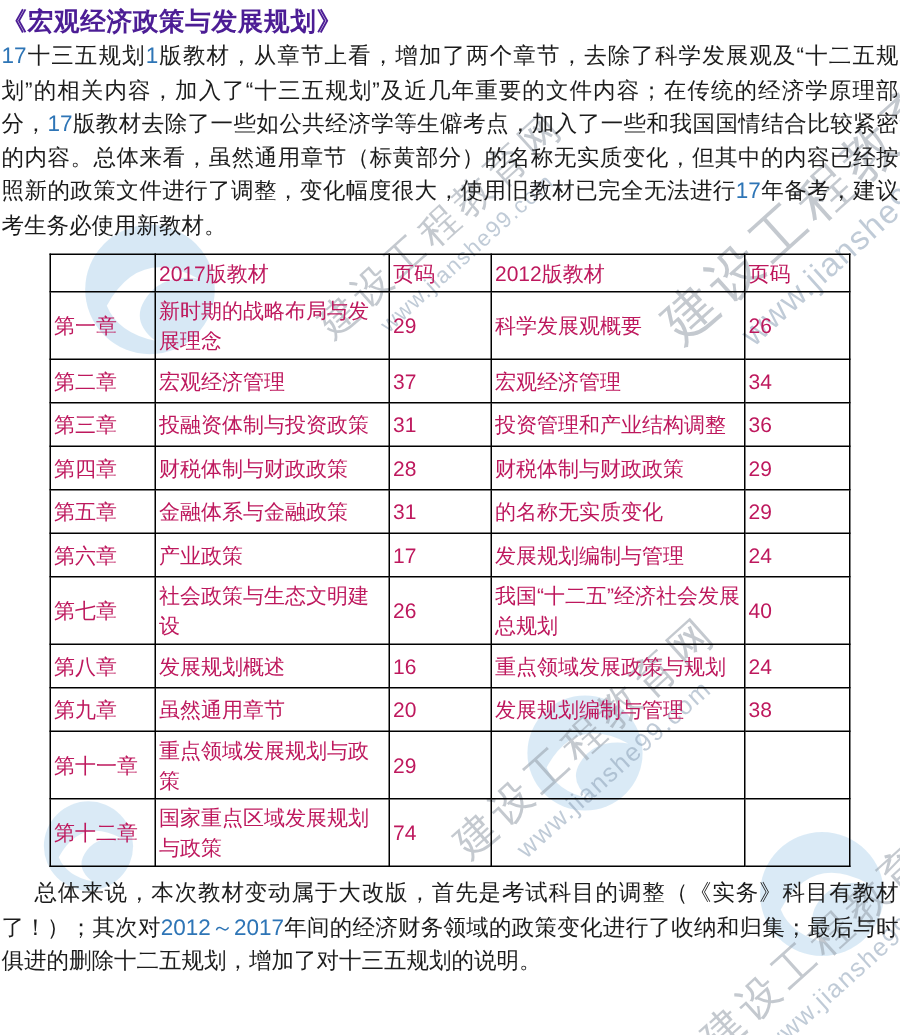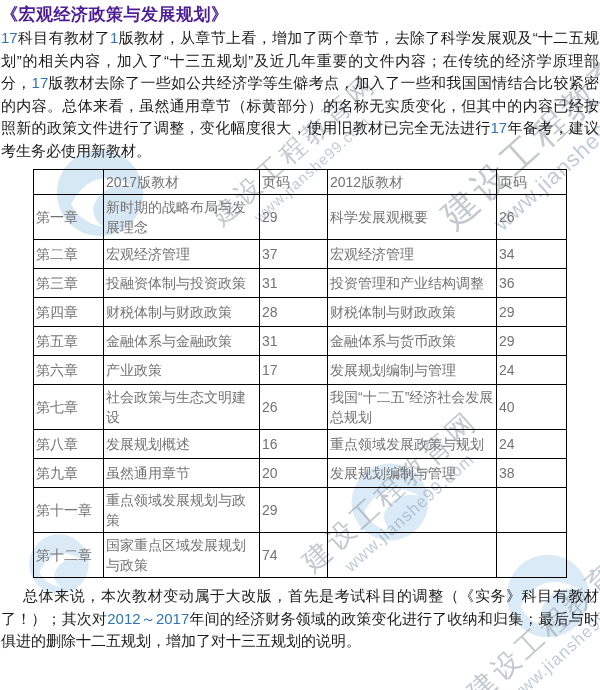--- a/index.html
+++ b/index.html
@@ -16,21 +16,21 @@
   }
   .para{
     font-size:15px;line-height:22.5px;text-align:justify;
     color:#1c1c1c;padding:0 1px;
   }
   .para .hl{color:#2e75b6;}
   .para.indent-sm{text-indent:22px;margin-top:7px;}
   table.cmp{
     border-collapse:collapse;table-layout:fixed;
     margin:7px 0 0 33px;width:533px;
-    font-size:14px;color:#737373;
+    font-size:14px;color:#be185d;
   }
   table.cmp th,table.cmp td{
     border:1px solid #000;vertical-align:middle;
     padding:2px 1px 2px 2px;line-height:20px;
     font-weight:normal;text-align:left;
     overflow:hidden;word-break:break-all;
   }
   table.cmp th{height:18px;}
   table.cmp td{height:24px;}
   
@@ -90,21 +90,21 @@
     <span class="wm-url">www.jianshe99.com</span>
   </div>
   <div class="wm wm-text wm-d" style="left:450px;top:600px;">
     <span class="wm-name">建设工程教育网</span>
     <span class="wm-url">www.jianshe99.com</span>
   </div>
 
   <div class="content">
     <div class="doc-title">《宏观经济政策与发展规划》</div>
 
-    <div class="para"><span class="hl">17</span><span>科目有教材了</span><span class="hl">1</span><span>版教材，从章节上看，增加了两个章节，去除了科学发展观及“十二五规划”的相关内容，加入了“十三五规划”及近几年重要的文件内容；在传统的经济学原理部分，</span><span class="hl">17</span><span>版教材去除了一些如公共经济学等生僻考点，加入了一些和我国国情结合比较紧密的内容。总体来看，虽然通用章节（标黄部分）的名称无实质变化，但其中的内容已经按照新的政策文件进行了调整，变化幅度很大，使用旧教材已完全无法进行</span><span class="hl">17</span><span>年备考，建议考生务必使用新教材。</span></div>
+    <div class="para"><span class="hl">17</span><span>十三五规划</span><span class="hl">1</span><span>版教材，从章节上看，增加了两个章节，去除了科学发展观及“十二五规划”的相关内容，加入了“十三五规划”及近几年重要的文件内容；在传统的经济学原理部分，</span><span class="hl">17</span><span>版教材去除了一些如公共经济学等生僻考点，加入了一些和我国国情结合比较紧密的内容。总体来看，虽然通用章节（标黄部分）的名称无实质变化，但其中的内容已经按照新的政策文件进行了调整，变化幅度很大，使用旧教材已完全无法进行</span><span class="hl">17</span><span>年备考，建议考生务必使用新教材。</span></div>
 
     <table class="cmp">
       <colgroup>
         <col style="width:70px">
           <col style="width:156px">
           <col style="width:68px">
           <col style="width:169px">
           <col style="width:70px">
       </colgroup>
       <thead>
@@ -142,21 +142,21 @@
             <td>第四章</td>
             <td>财税体制与财政政策</td>
             <td>28</td>
             <td>财税体制与财政政策</td>
             <td>29</td>
           </tr>
           <tr>
             <td>第五章</td>
             <td>金融体系与金融政策</td>
             <td>31</td>
-            <td>金融体系与货币政策</td>
+            <td>的名称无实质变化</td>
             <td>29</td>
           </tr>
           <tr>
             <td>第六章</td>
             <td>产业政策</td>
             <td>17</td>
             <td>发展规划编制与管理</td>
             <td>24</td>
           </tr>
           <tr>

